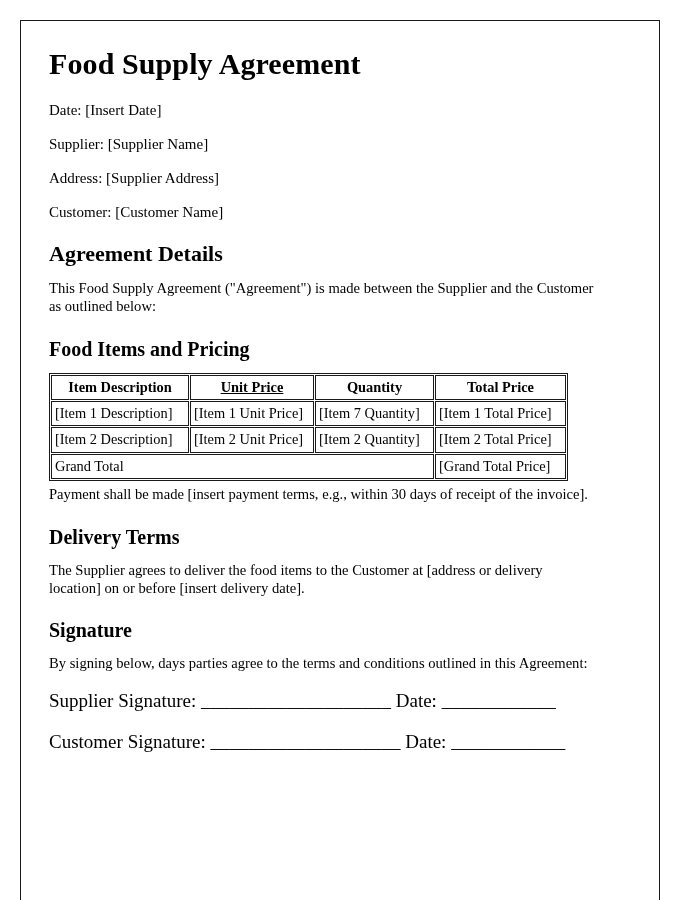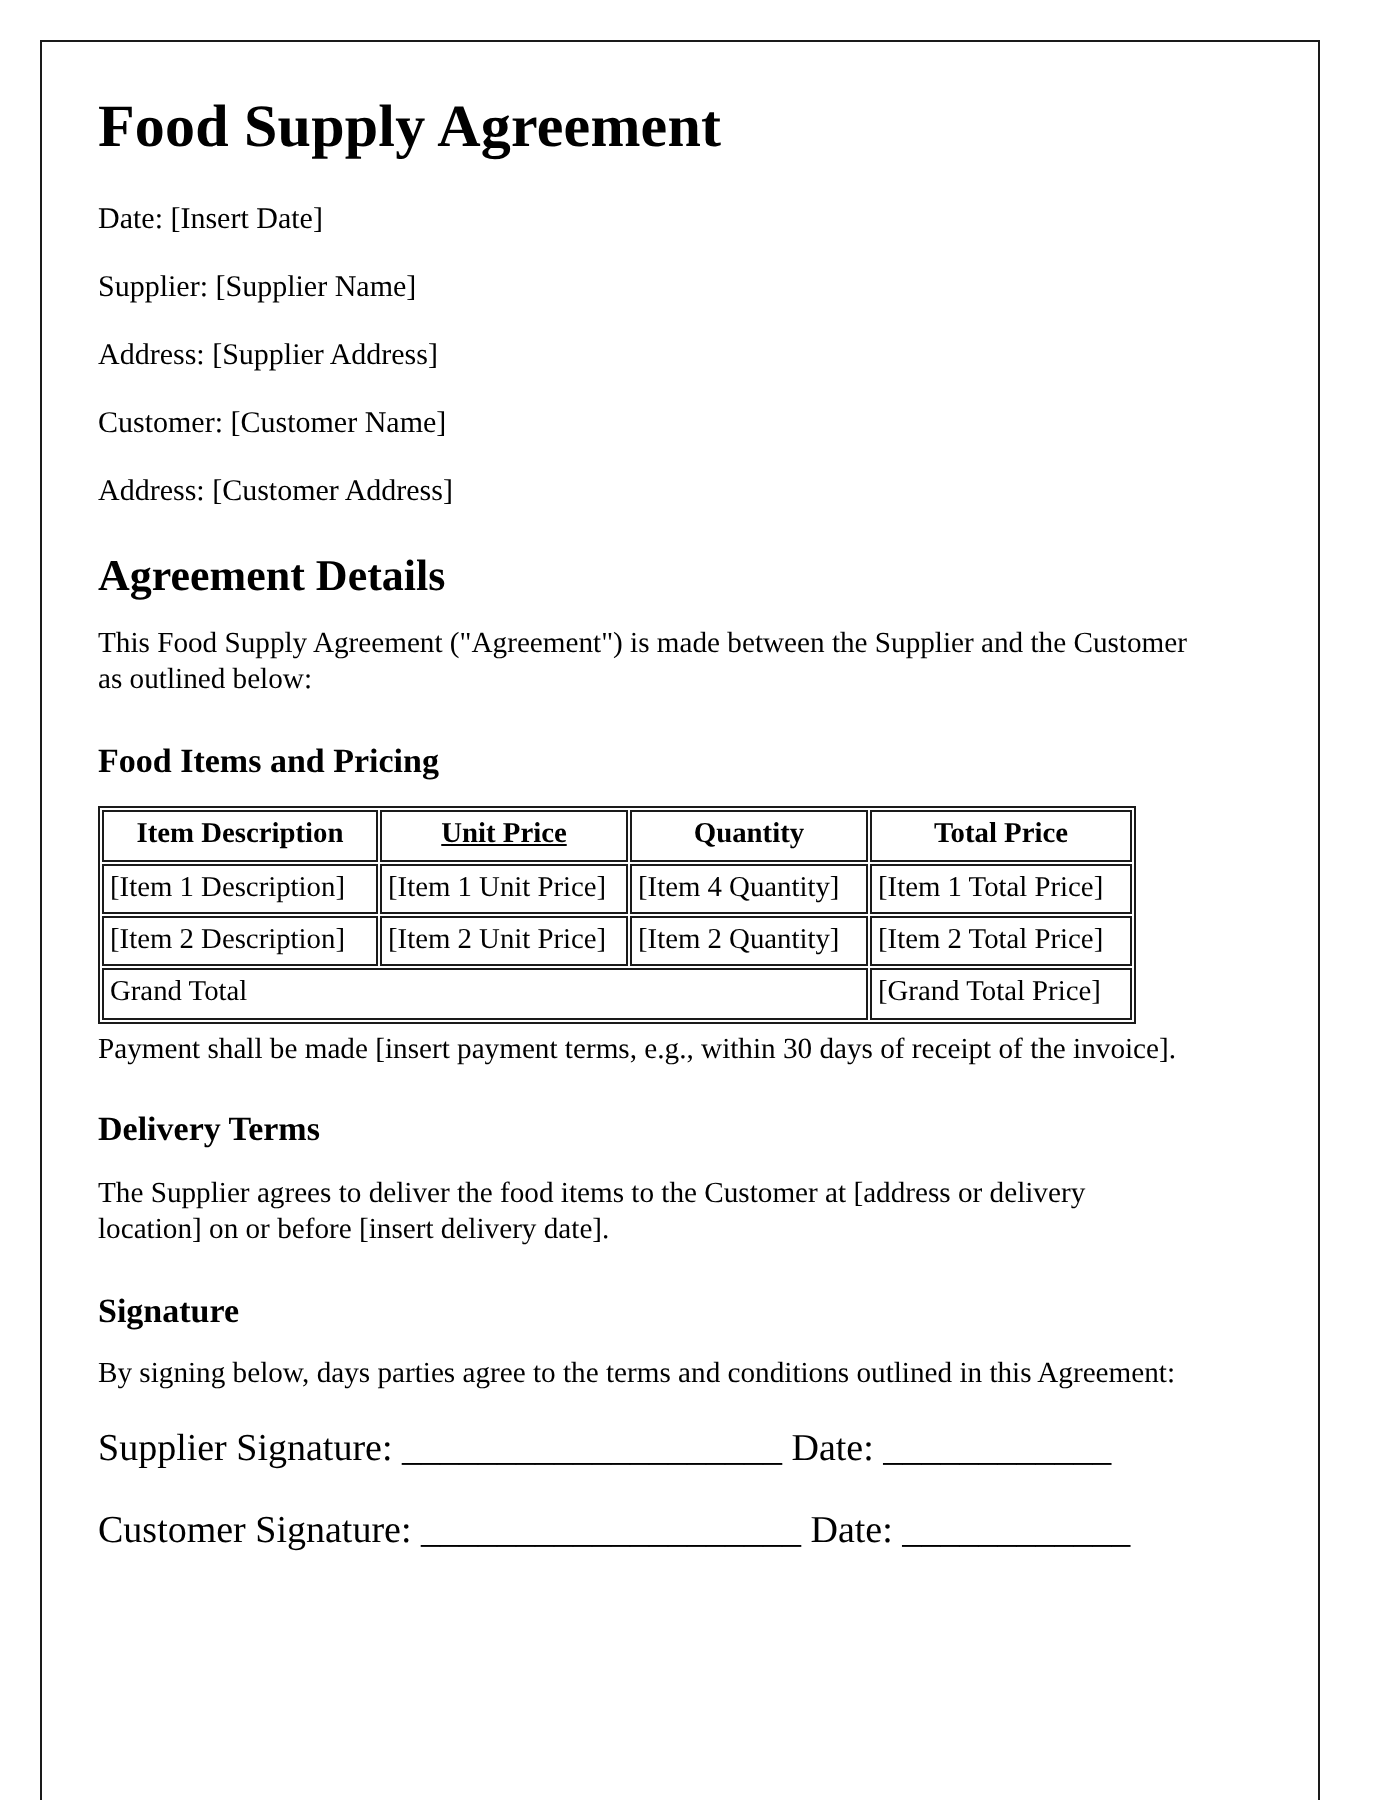--- a/index.html
+++ b/index.html
@@ -45,21 +45,21 @@
   }
   .meta-line:last-child { margin-bottom: 0; }
 
   .h2 {
     font-size: 22px;
     font-weight: bold;
     line-height: 1.1;
     margin: 22px 0 13px 0;
   }
   .h3 {
-    font-size: 17px;
+    font-size: 20px;
     font-weight: bold;
     line-height: 1.1;
     margin: 22px 0 13px 0;
   }
   .para {
     font-size: 14.6px;
     line-height: 1.26;
     margin: 0 0 6px 0;
     max-width: 545px;
   }
@@ -109,21 +109,20 @@
 <div class="page-frame">
   <div class="page-inner">
 
     <h1 class="doc-title">Food Supply Agreement</h1>
 
     <div>
       <p class="meta-line">Date: [Insert Date]</p>
       <p class="meta-line">Supplier: [Supplier Name]</p>
       <p class="meta-line">Address: [Supplier Address]</p>
       <p class="meta-line">Customer: [Customer Name]</p>
-      <p class="meta-line">Address: [Customer Address]</p>
     </div>
 
     <h2 class="h2">Agreement Details</h2>
 
     <p class="para">This Food Supply Agreement ("Agreement") is made between the Supplier and the Customer as outlined below:</p>
 
     <h3 class="h3">Food Items and Pricing</h3>
 
     <table class="price-table">
       <thead>
@@ -131,21 +130,21 @@
           <th class="col-desc">Item Description</th>
           <th class="col-unit">Unit Price</th>
           <th class="col-qty">Quantity</th>
           <th class="col-total">Total Price</th>
         </tr>
       </thead>
       <tbody>
         <tr>
           <td>[Item 1 Description]</td>
           <td>[Item 1 Unit Price]</td>
-          <td>[Item 4 Quantity]</td>
+          <td>[Item 7 Quantity]</td>
           <td>[Item 1 Total Price]</td>
         </tr>
         <tr>
           <td>[Item 2 Description]</td>
           <td>[Item 2 Unit Price]</td>
           <td>[Item 2 Quantity]</td>
           <td>[Item 2 Total Price]</td>
         </tr>
         <tr>
           <td class="grand-label" colspan="3">Grand Total</td>

